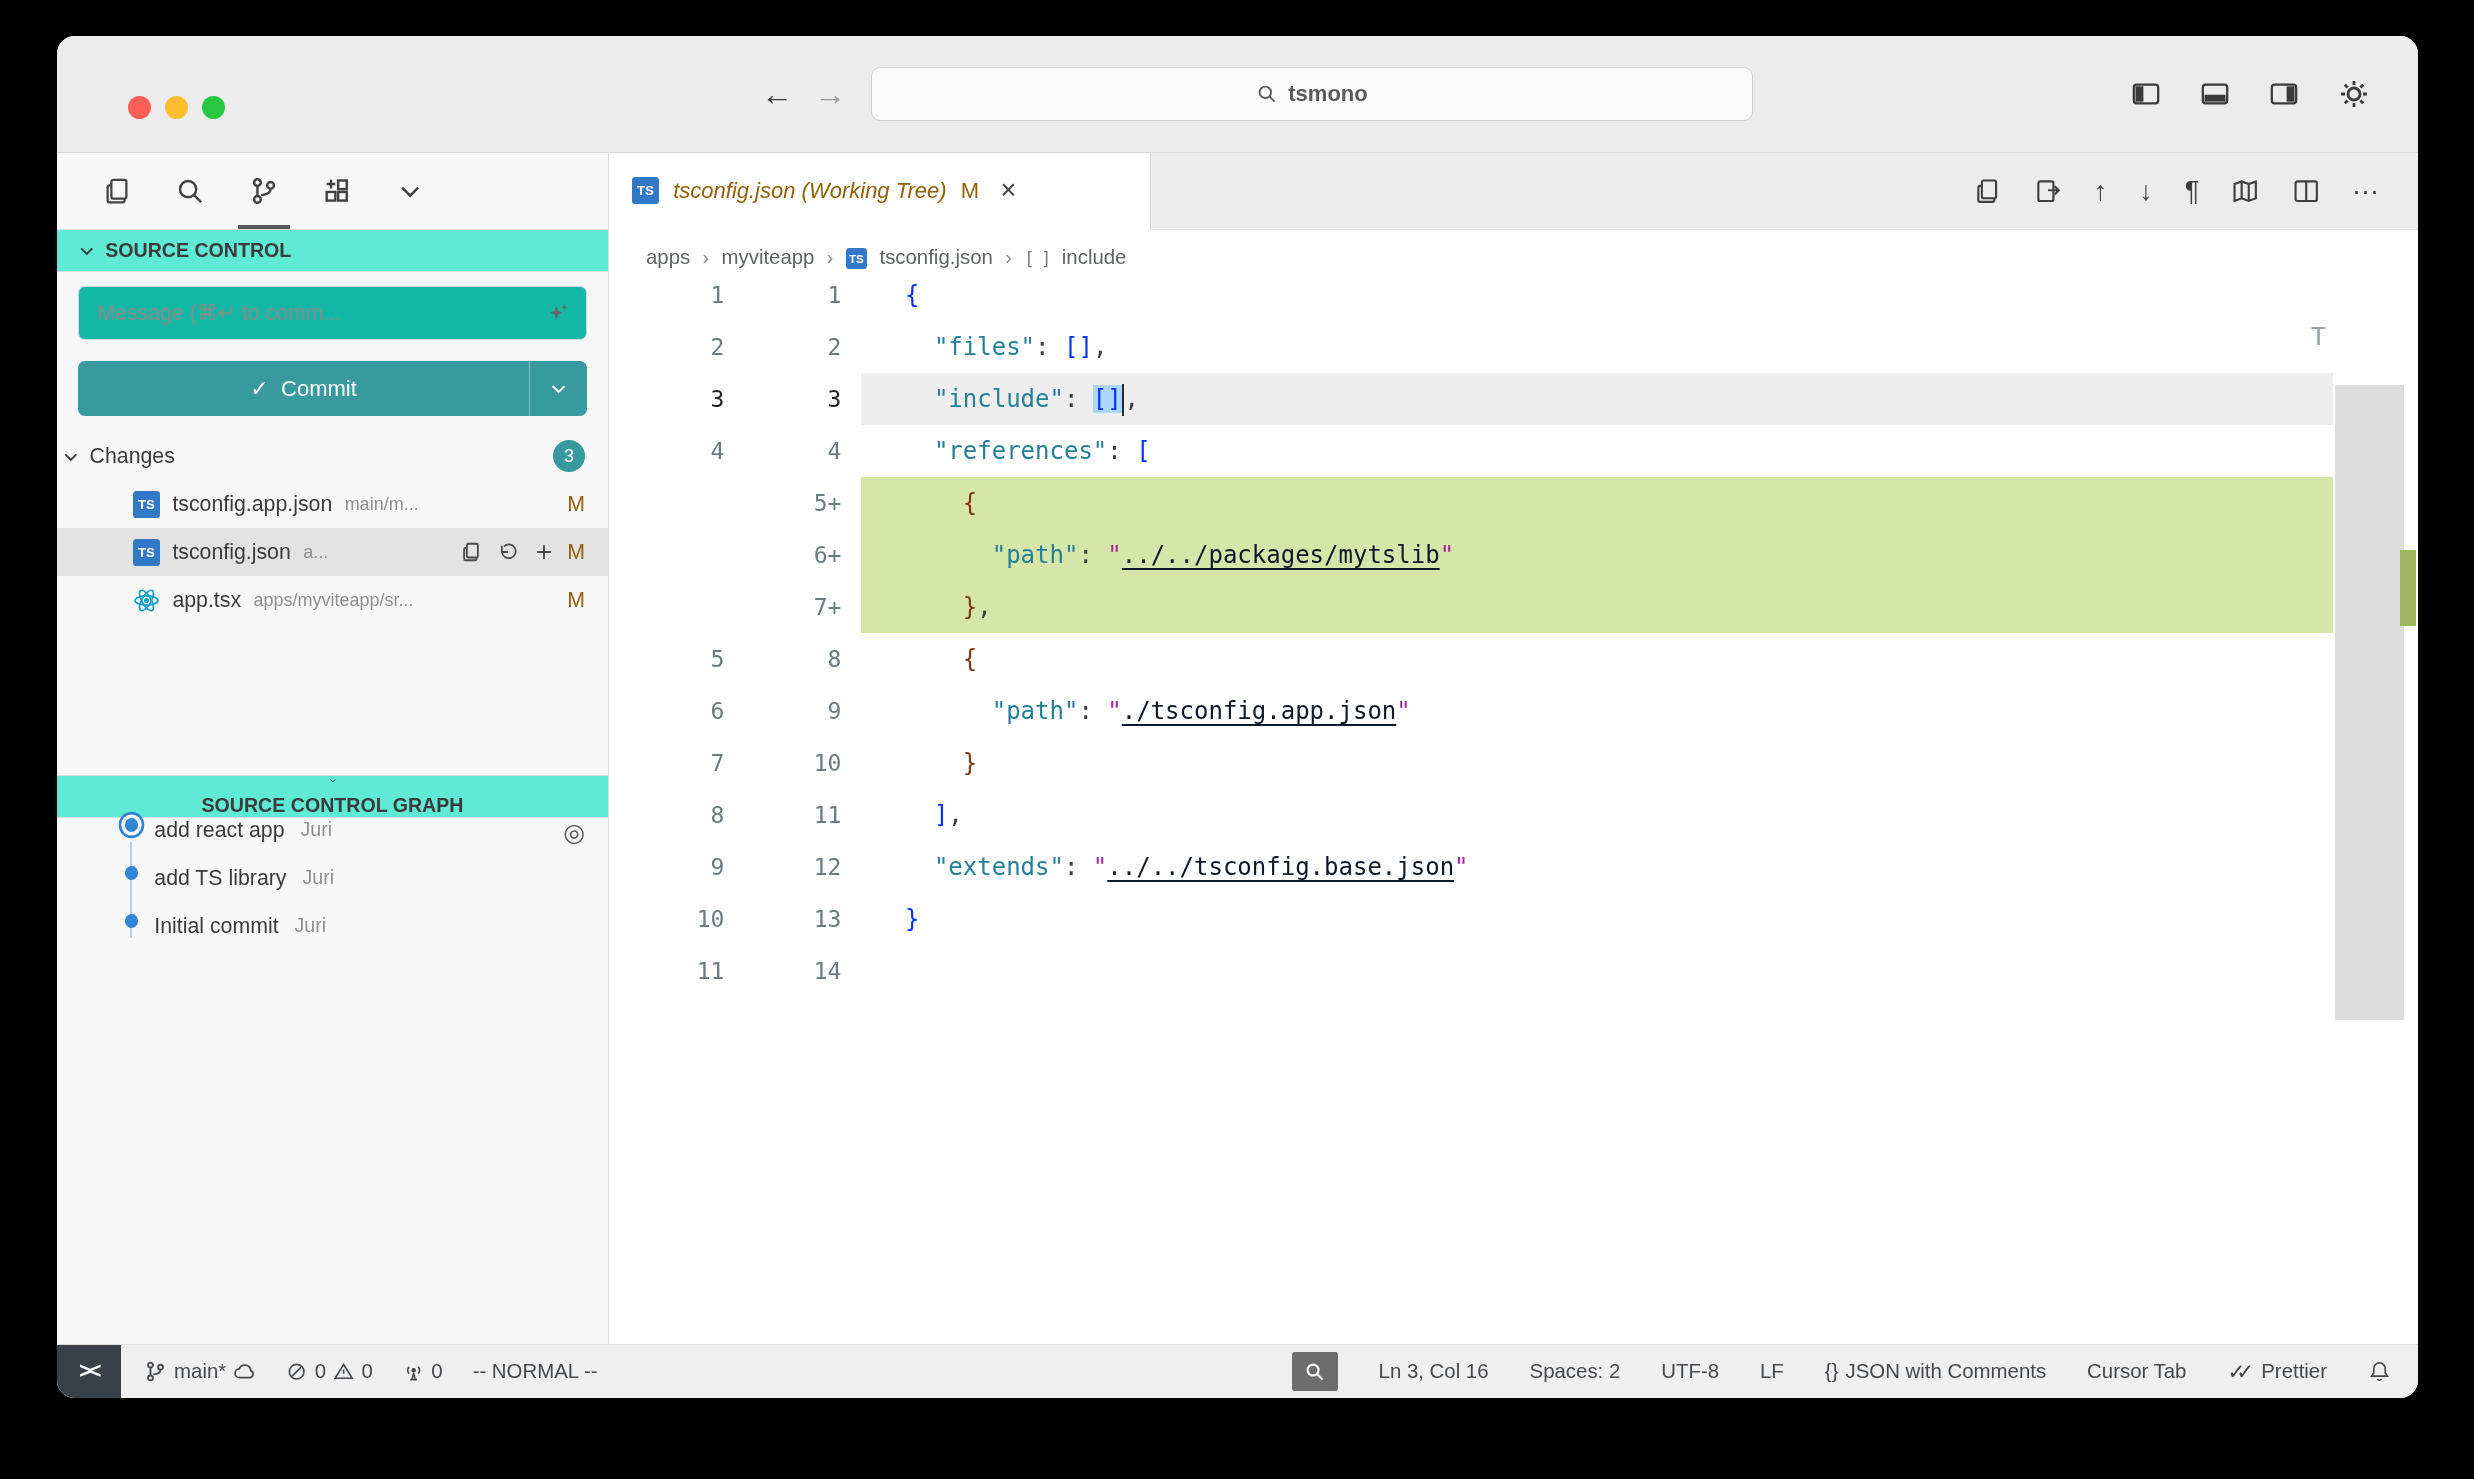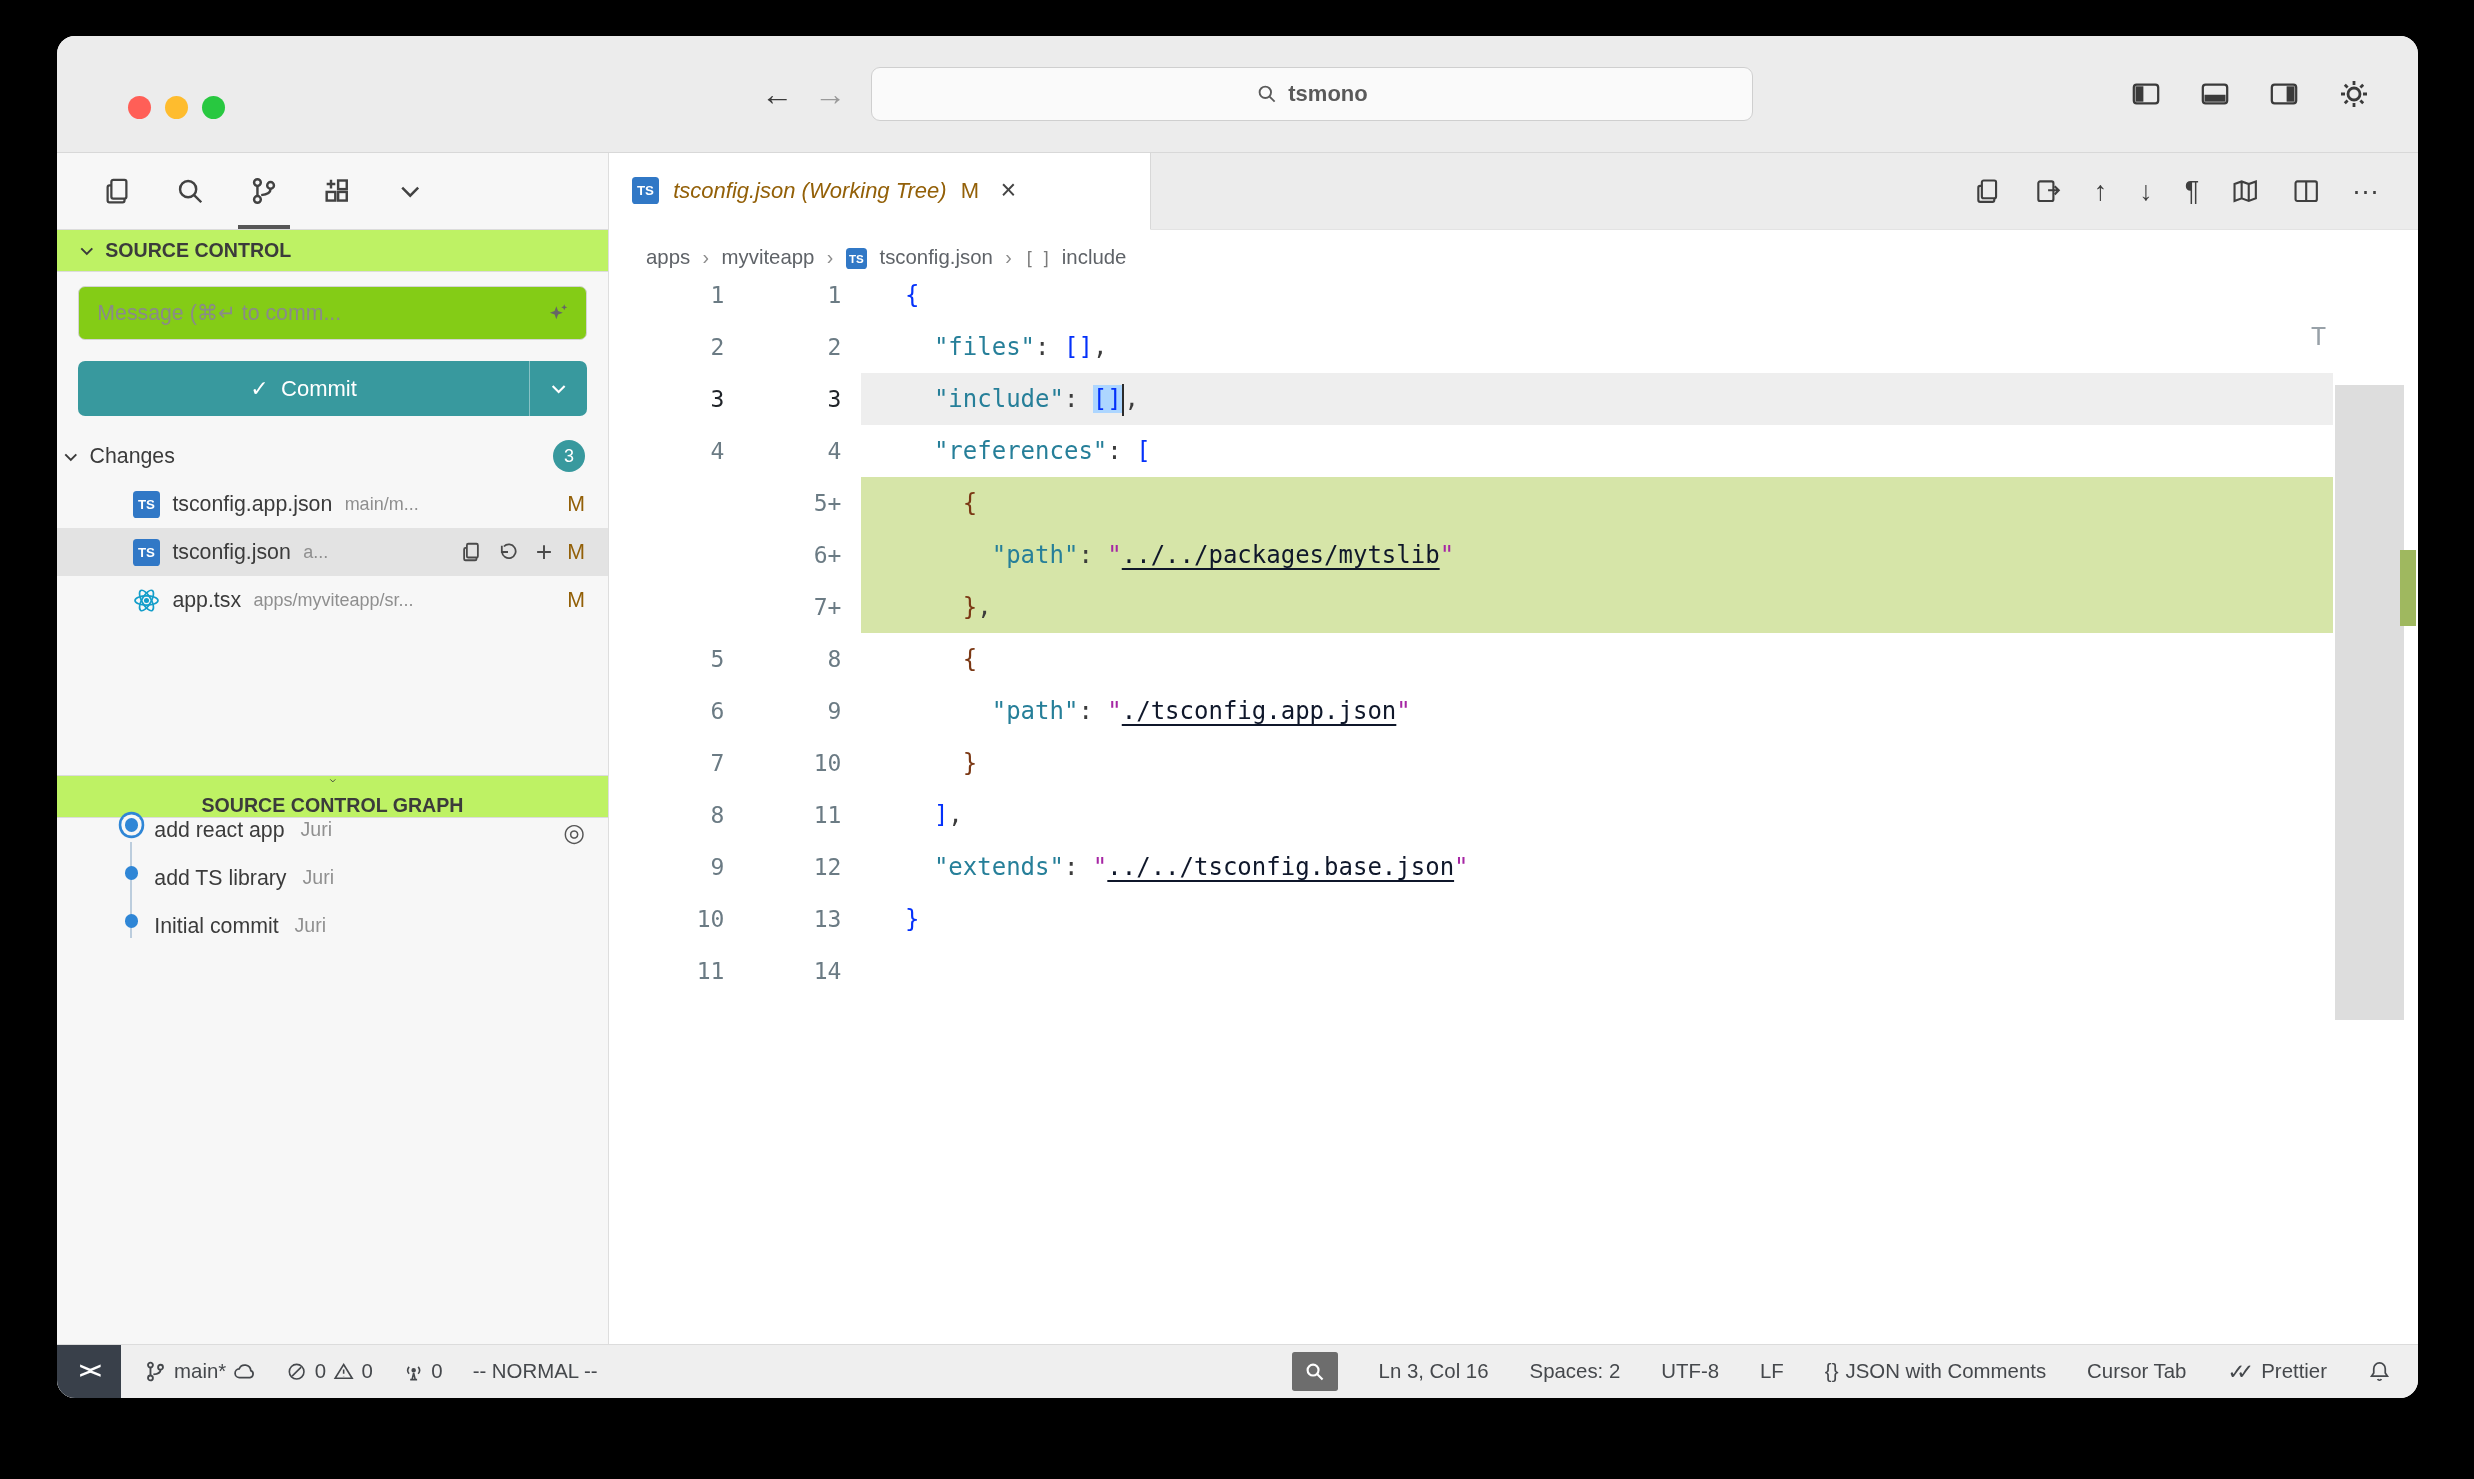--- a/index.html
+++ b/index.html
@@ -26,23 +26,23 @@
   .sidebar{width:551px;flex:none;background:#f7f7f7;border-right:0.9px solid #dedede;display:flex;flex-direction:column;}
   .editorcol{flex:1;min-width:0;display:flex;flex-direction:column;background:#fff;position:relative;}
 
   
   .activity-row{height:76px;flex:none;display:flex;align-items:center;padding-left:34px;gap:21.3px;color:#424242;}
   .act{height:100%;width:52px;display:flex;align-items:center;justify-content:center;
        border-bottom:4.4px solid transparent;box-sizing:border-box;padding-top:4.4px;}
   .act.active{border-bottom-color:#565656;}
 
   
-  .sec-header{height:41px;flex:none;background:#bef264;border-top:0.9px solid #dcdcdc;border-bottom:0.9px solid #dcdcdc;
+  .sec-header{height:41px;flex:none;background:#5eead4;border-top:0.9px solid #dcdcdc;border-bottom:0.9px solid #dcdcdc;
               display:flex;align-items:center;padding:0 19.6px;gap:9px;font-size:19.6px;font-weight:700;color:#3b3b3b;}
-  .msg-input{margin:14.2px 21.3px 0;height:52px;background:#84cc16;border:0.9px solid #d4d4d4;border-radius:7.1px;
+  .msg-input{margin:14.2px 21.3px 0;height:52px;background:#14b8a6;border:0.9px solid #d4d4d4;border-radius:7.1px;
              display:flex;align-items:center;padding:0 16px;position:relative;}
   .msg-input input{border:none;outline:none;flex:1;font-size:21.3px;color:#444;background:transparent;
                    font-family:"Liberation Sans",sans-serif;}
   .msg-input input::placeholder{color:#8a8a8a;}
   .sparkle{color:#666;margin-left:9px;}
   .commit-btn{margin:21.3px 21.3px 0;height:55px;background:#38999E;border-radius:7.1px;display:flex;color:#fff;
               font-size:22px;overflow:hidden;}
   .commit-main{flex:1;display:flex;align-items:center;justify-content:center;gap:12.4px;}
   .commit-drop{width:57px;border-left:0.9px solid rgba(255,255,255,.4);display:flex;align-items:center;justify-content:center;}
   .changes-row{margin-top:16px;height:48px;flex:none;display:flex;align-items:center;padding:0 23px 0 4px;gap:9px;font-size:21.3px;}

